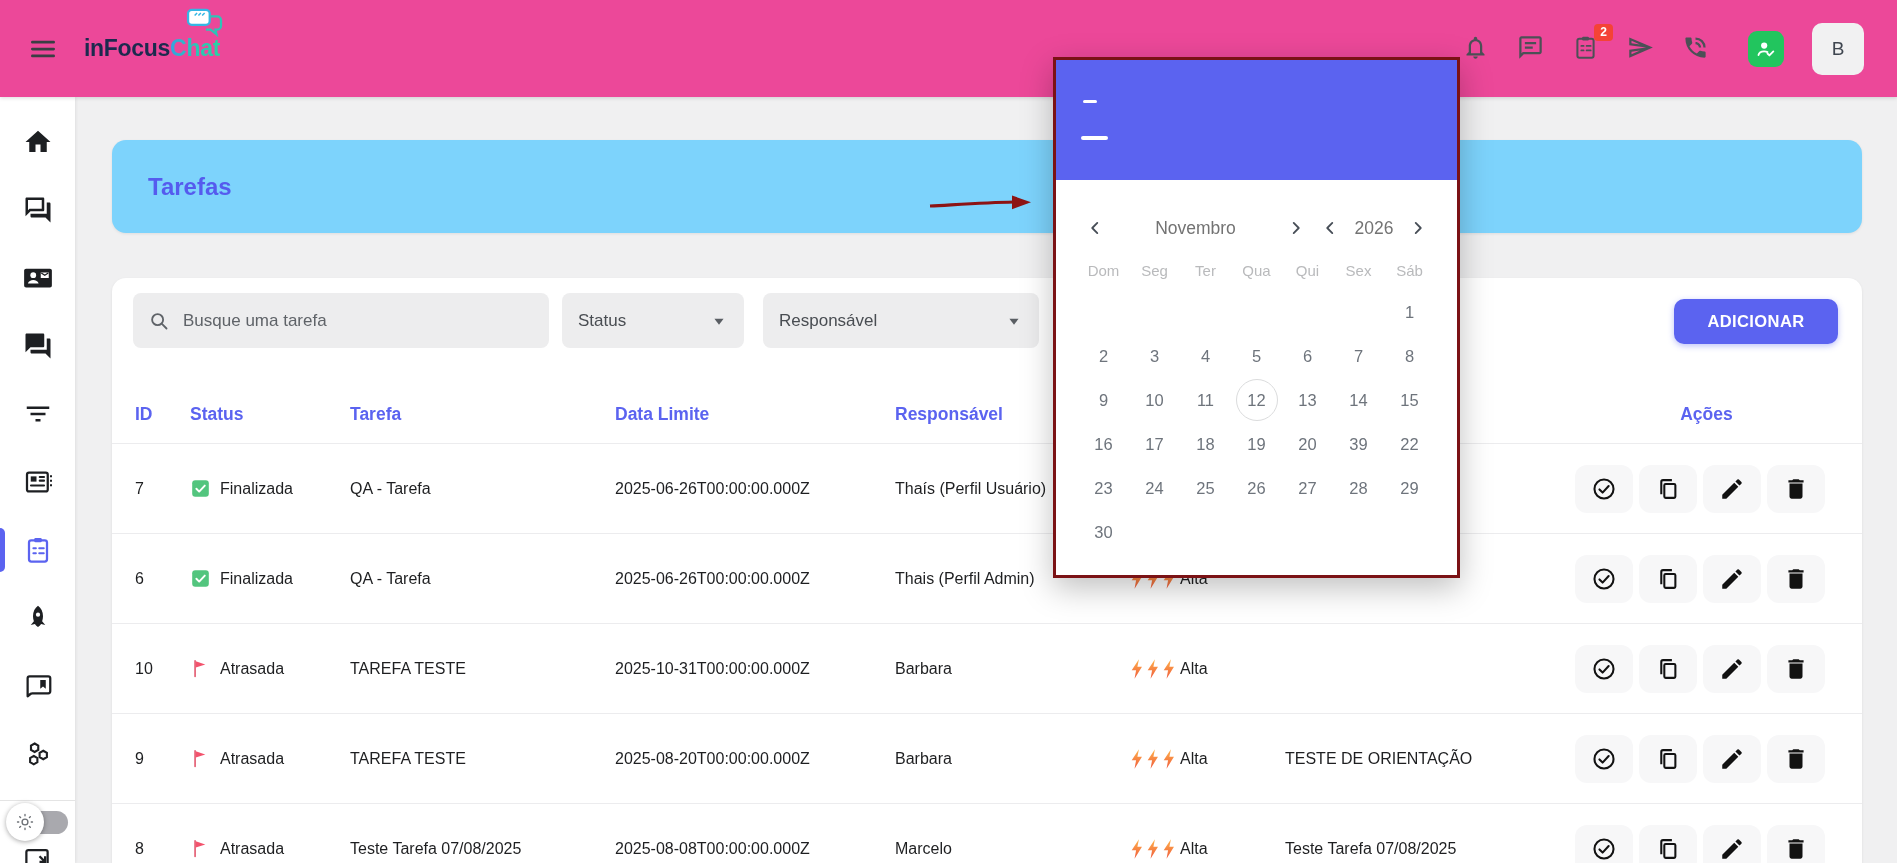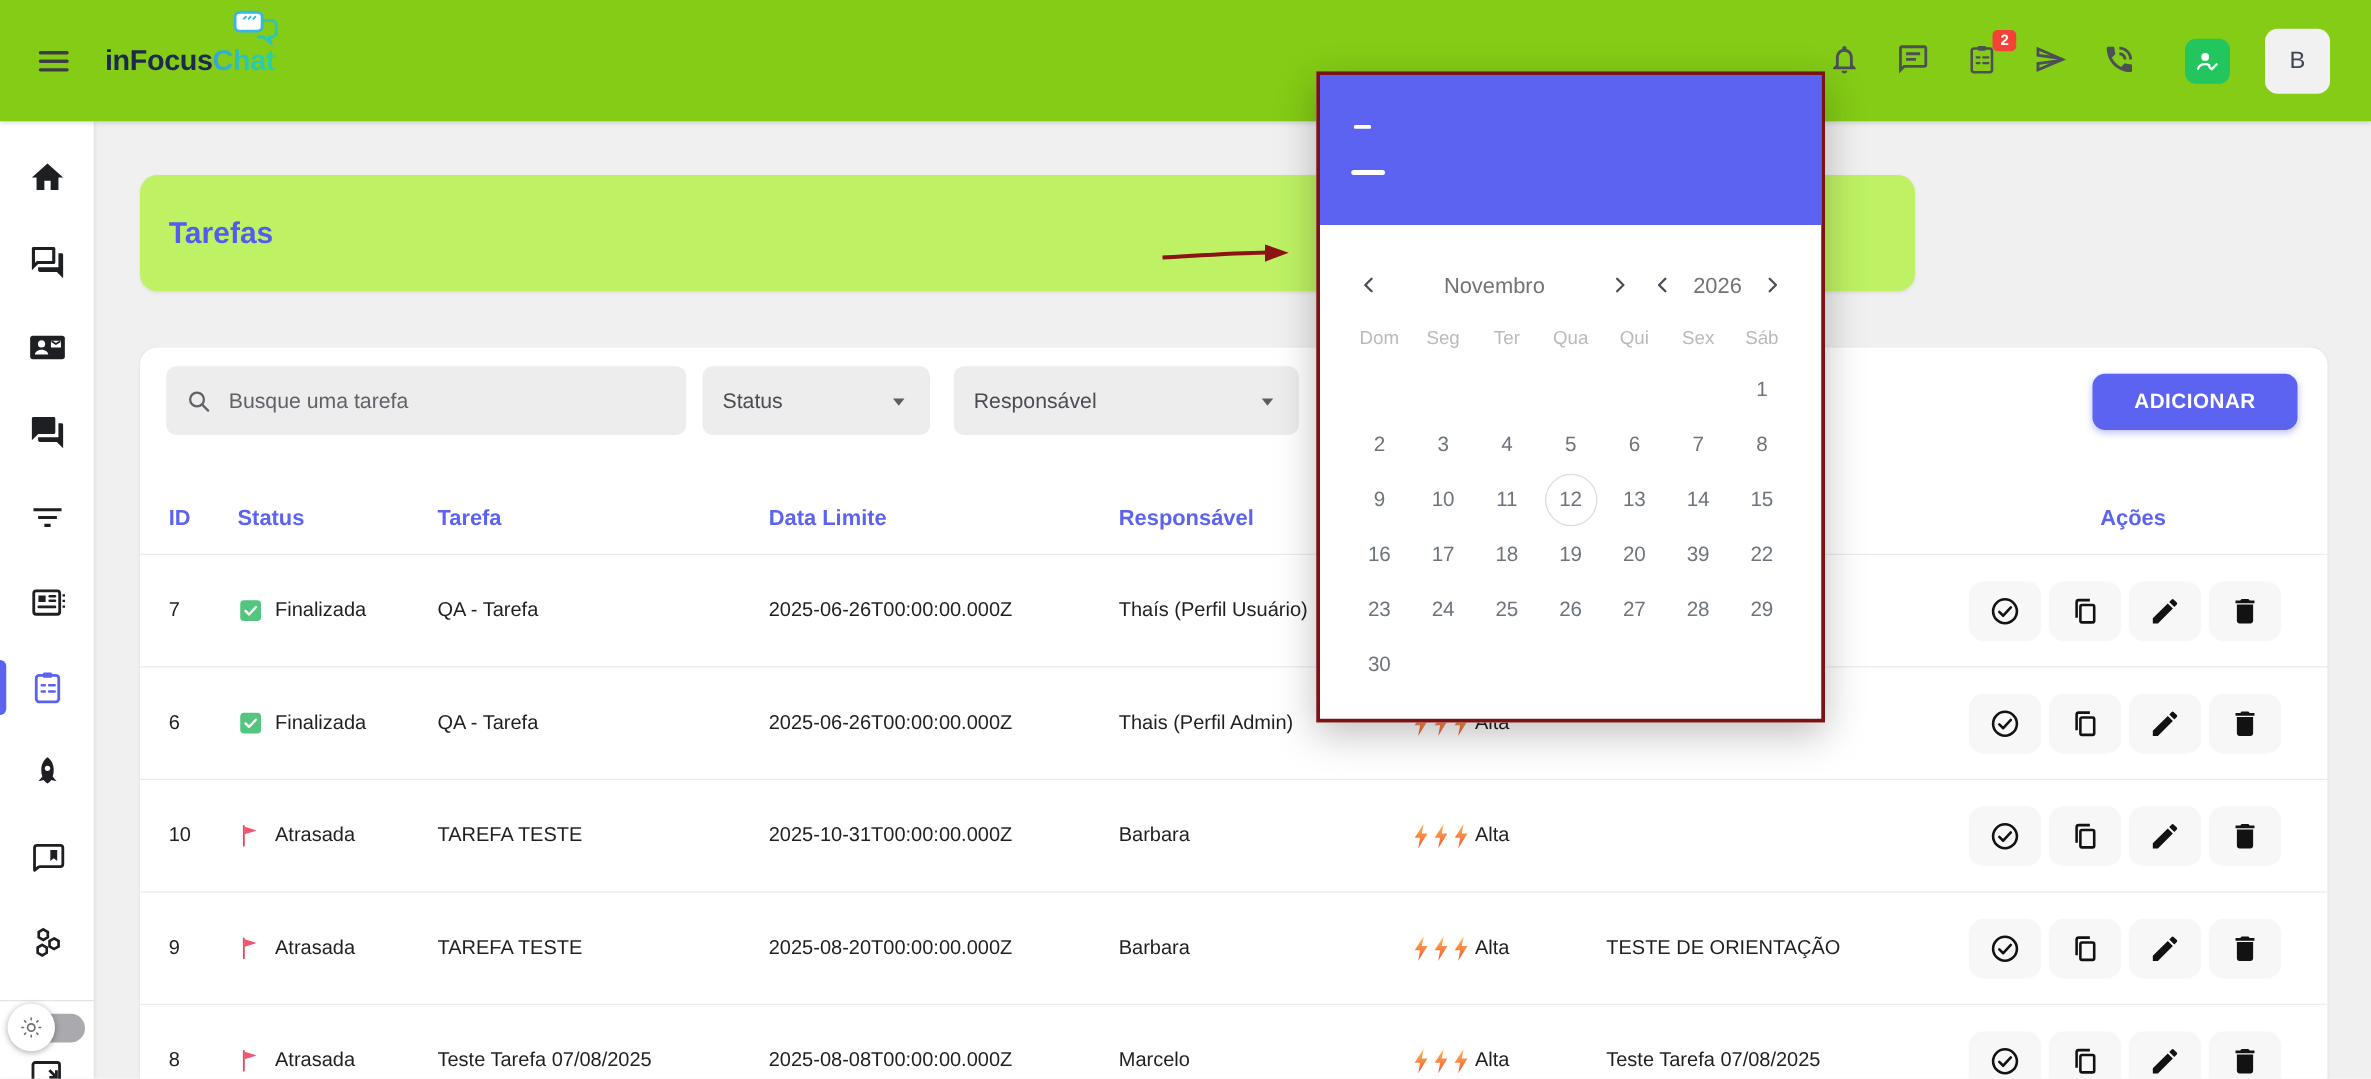--- a/index.html
+++ b/index.html
@@ -2,21 +2,21 @@
 <html><head>
 <meta charset="utf-8">
 <style>
   html,body{margin:0;padding:0;}
   body{width:1897px;height:863px;overflow:hidden;background:#f0f0f1;font-family:"Liberation Sans",sans-serif;position:relative;}
   button{border:none;background:none;padding:0;cursor:pointer;font-family:inherit;}
   .icn{display:inline-flex;}
   .icn svg{width:100%;height:100%;display:block;}
 
   
-  .app-header{position:absolute;top:0;left:0;width:100%;height:97px;background:#84cc16;
+  .app-header{position:absolute;top:0;left:0;width:100%;height:97px;background:#ec4899;
     box-shadow:0 1px 4px rgba(0,0,0,.14);z-index:20;display:flex;align-items:center;}
   .menu-btn{margin-left:26px;width:34px;height:30px;color:#3a3e44;}
   .menu-btn .icn{width:30px;height:30px;}
   .logo{margin-left:24px;position:relative;display:flex;align-items:center;}
   .logo-text{font-size:23px;font-weight:bold;letter-spacing:-.3px;line-height:1;}
   .lp1{color:#1c2a4e;}
   .lp2{background:linear-gradient(90deg,#35a3e0,#2ec4b6,#27d3a2);-webkit-background-clip:text;background-clip:text;color:transparent;}
   .logo-bubbles{position:absolute;right:-8px;top:-30px;width:46px;height:32px;}
   .header-right{position:absolute;right:33px;top:0;height:97px;display:flex;align-items:center;}
   .header-actions{display:flex;align-items:center;gap:25px;}
@@ -41,23 +41,23 @@
     background:#5b63f0;border-radius:0 5px 5px 0;}
   .side-footer{position:absolute;top:703px;left:0;width:75px;height:63px;border-top:1px solid #e4e4e4;}
   .toggle{position:absolute;left:10px;top:10px;width:58px;height:23px;}
   .pill{position:absolute;left:0;top:0;width:58px;height:23px;border-radius:12px;background:#a9a9ae;}
   .knob{position:absolute;left:-4px;top:-8px;width:38px;height:38px;border-radius:50%;background:#fff;
     box-shadow:0 1px 5px rgba(0,0,0,.35);display:flex;align-items:center;justify-content:center;color:#6b6f74;}
   .knob .icn{width:20px;height:20px;}
   .side-partial{position:absolute;left:22px;top:748px;width:30px;height:30px;color:#1d1f22;z-index:16;}
 
   
-  .title-card{position:absolute;left:112px;top:140px;width:1420px;height:93px;background:#bef264;
+  .title-card{position:absolute;left:112px;top:140px;width:1750px;height:93px;background:#7dd3fc;
     border-radius:14px;box-shadow:0 1px 3px rgba(0,0,0,.08);display:flex;align-items:center;
-    padding-left:23px;box-sizing:border-box;z-index:5;}
+    padding-left:36px;box-sizing:border-box;z-index:5;}
   .page-title{margin:0;color:#555bee;font-size:24px;font-weight:bold;}
   .table-card{position:absolute;left:112px;top:278px;width:1750px;height:700px;background:#fff;
     border-radius:14px;box-shadow:0 1px 3px rgba(0,0,0,.08);box-sizing:border-box;z-index:5;}
 
   
   .filters{display:flex;align-items:flex-start;padding:15px 24px 0 21px;}
   .search-box{width:416px;height:55px;background:#ededee;border-radius:8px;display:flex;align-items:center;
     padding:0 15px;gap:11px;color:#5f6368;box-sizing:border-box;}
   .search-box .icn{width:22px;height:22px;flex:none;}
   .search-box input{border:none;background:transparent;outline:none;font-size:17px;color:#333;width:100%;font-family:inherit;}

